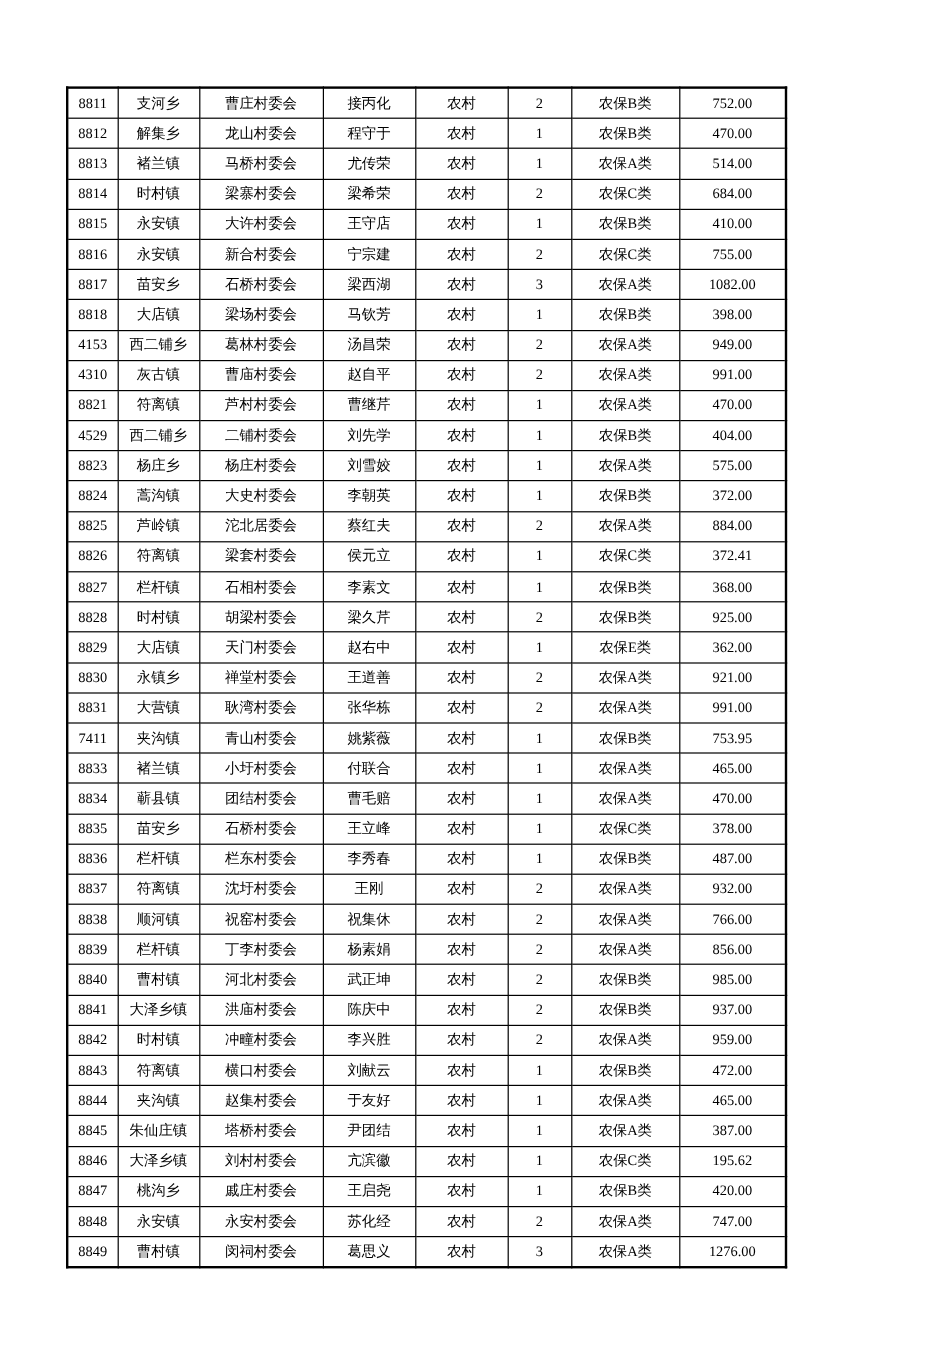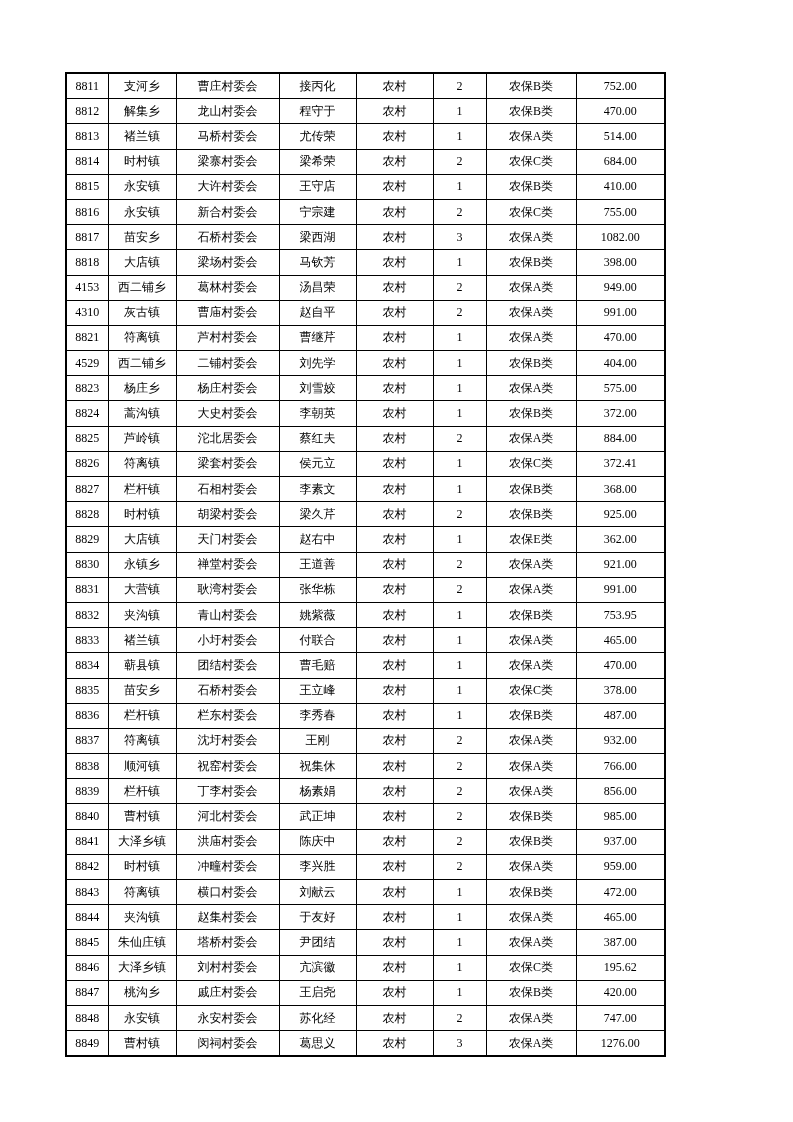--- a/index.html
+++ b/index.html
@@ -9,21 +9,21 @@
   body {
     width: 793px;
     height: 1122px;
     background: #ffffff;
     position: relative;
     font-family: "Liberation Serif", "DejaVu Serif", serif;
     color: #000000;
   }
   .sheet-table {
     position: absolute;
-    left: 65px;
+    left: 55px;
     top: 72px;
     border-collapse: collapse;
     table-layout: fixed;
     border: 2px solid #000000;
   }
   .sheet-table td {
     border: 1px solid #000000;
     height: 24.2px;
     padding: 0 2px;
     font-size: 12px;
@@ -264,21 +264,21 @@
       <td class="num">8831</td>
       <td>大营镇</td>
       <td>耿湾村委会</td>
       <td>张华栋</td>
       <td>农村</td>
       <td class="num">2</td>
       <td>农保A类</td>
       <td class="num">991.00</td>
     </tr>
       <tr>
-      <td class="num">8832</td>
+      <td class="num">7411</td>
       <td>夹沟镇</td>
       <td>青山村委会</td>
       <td>姚紫薇</td>
       <td>农村</td>
       <td class="num">1</td>
       <td>农保B类</td>
       <td class="num">753.95</td>
     </tr>
       <tr>
       <td class="num">8833</td>

